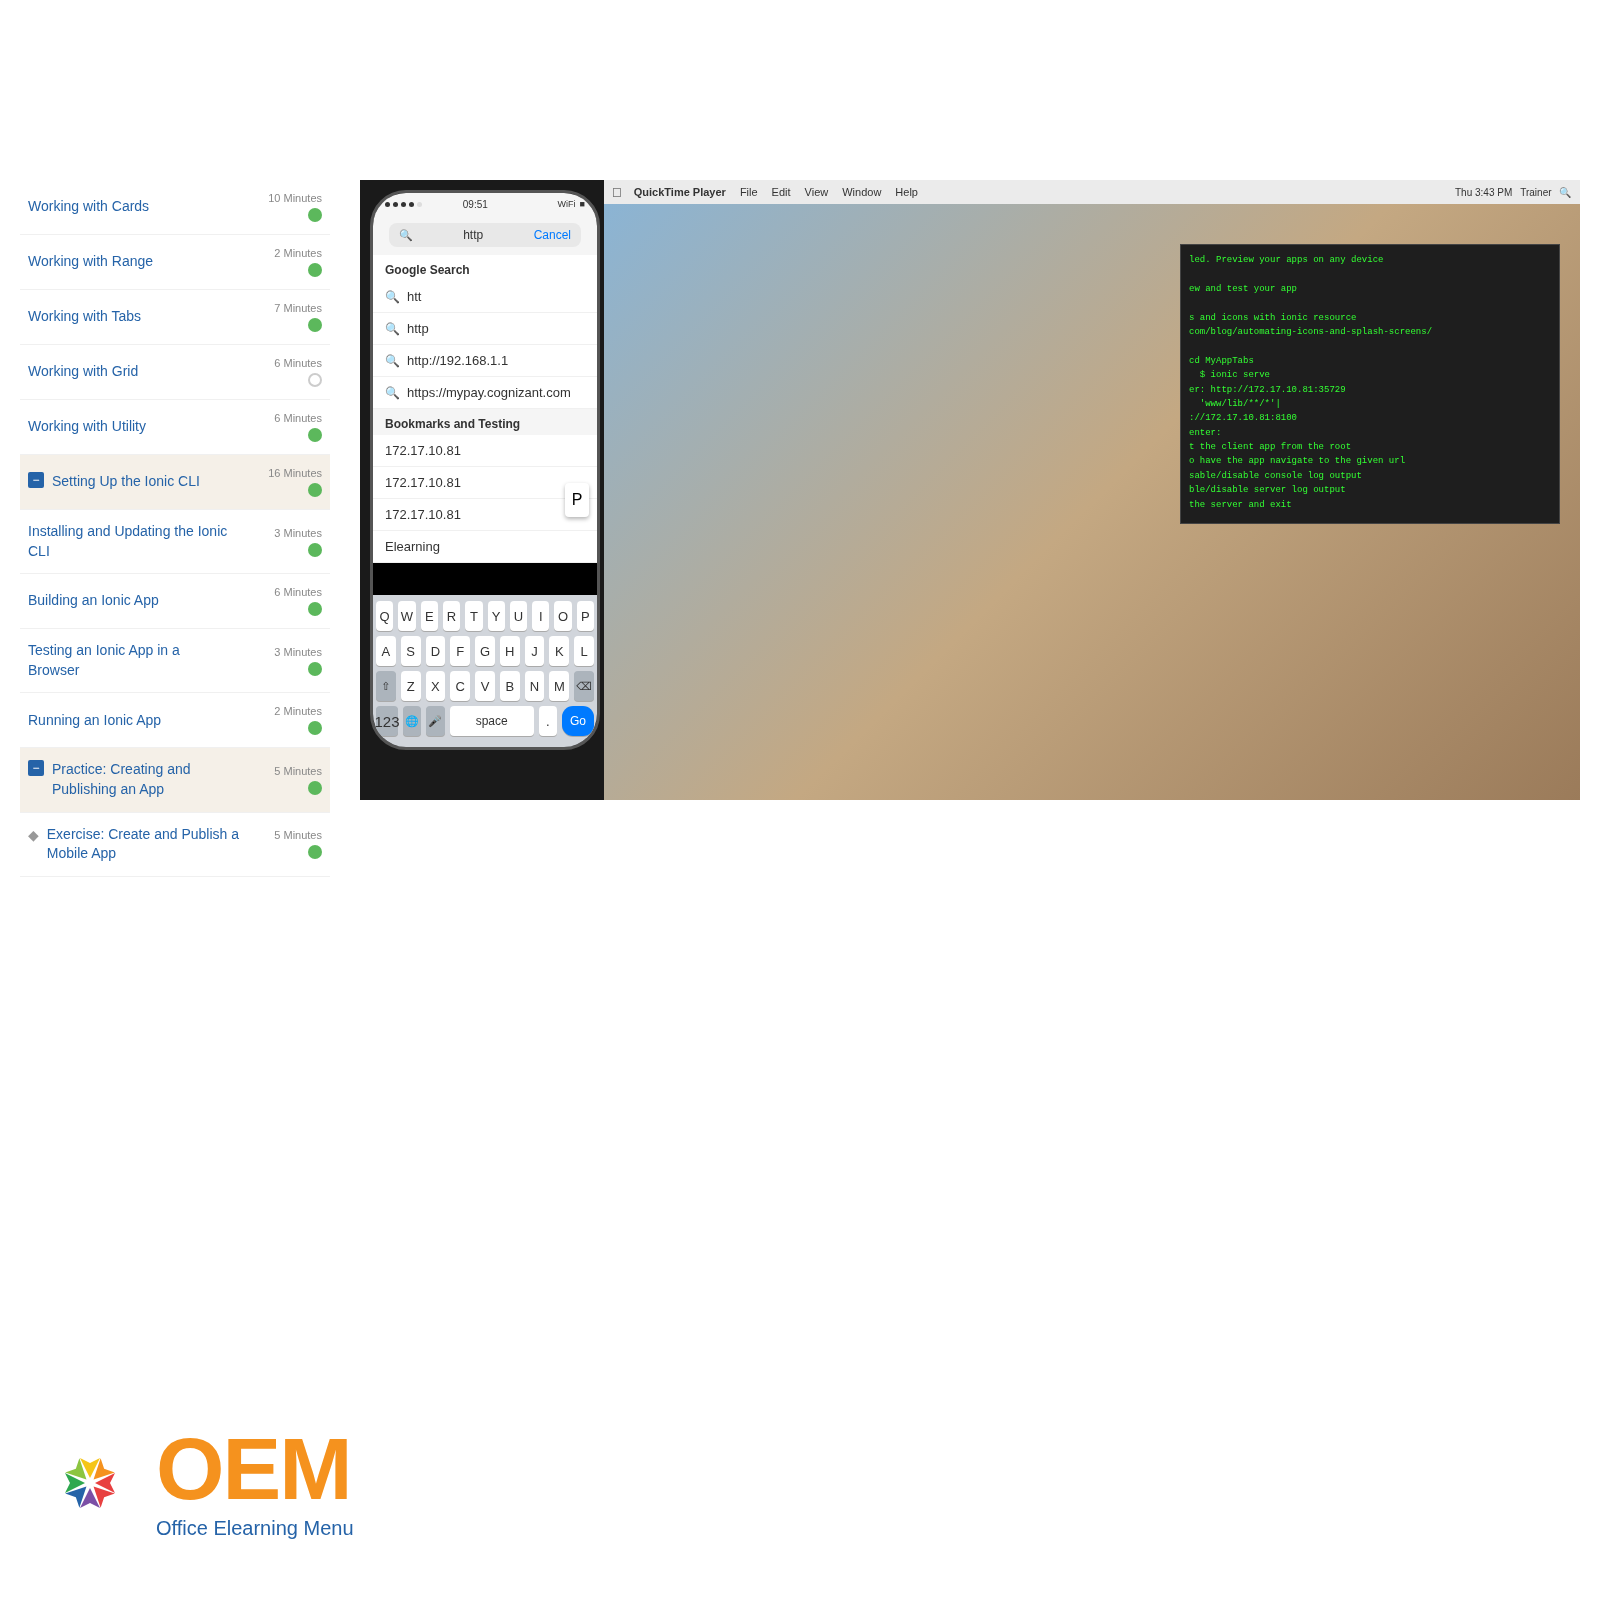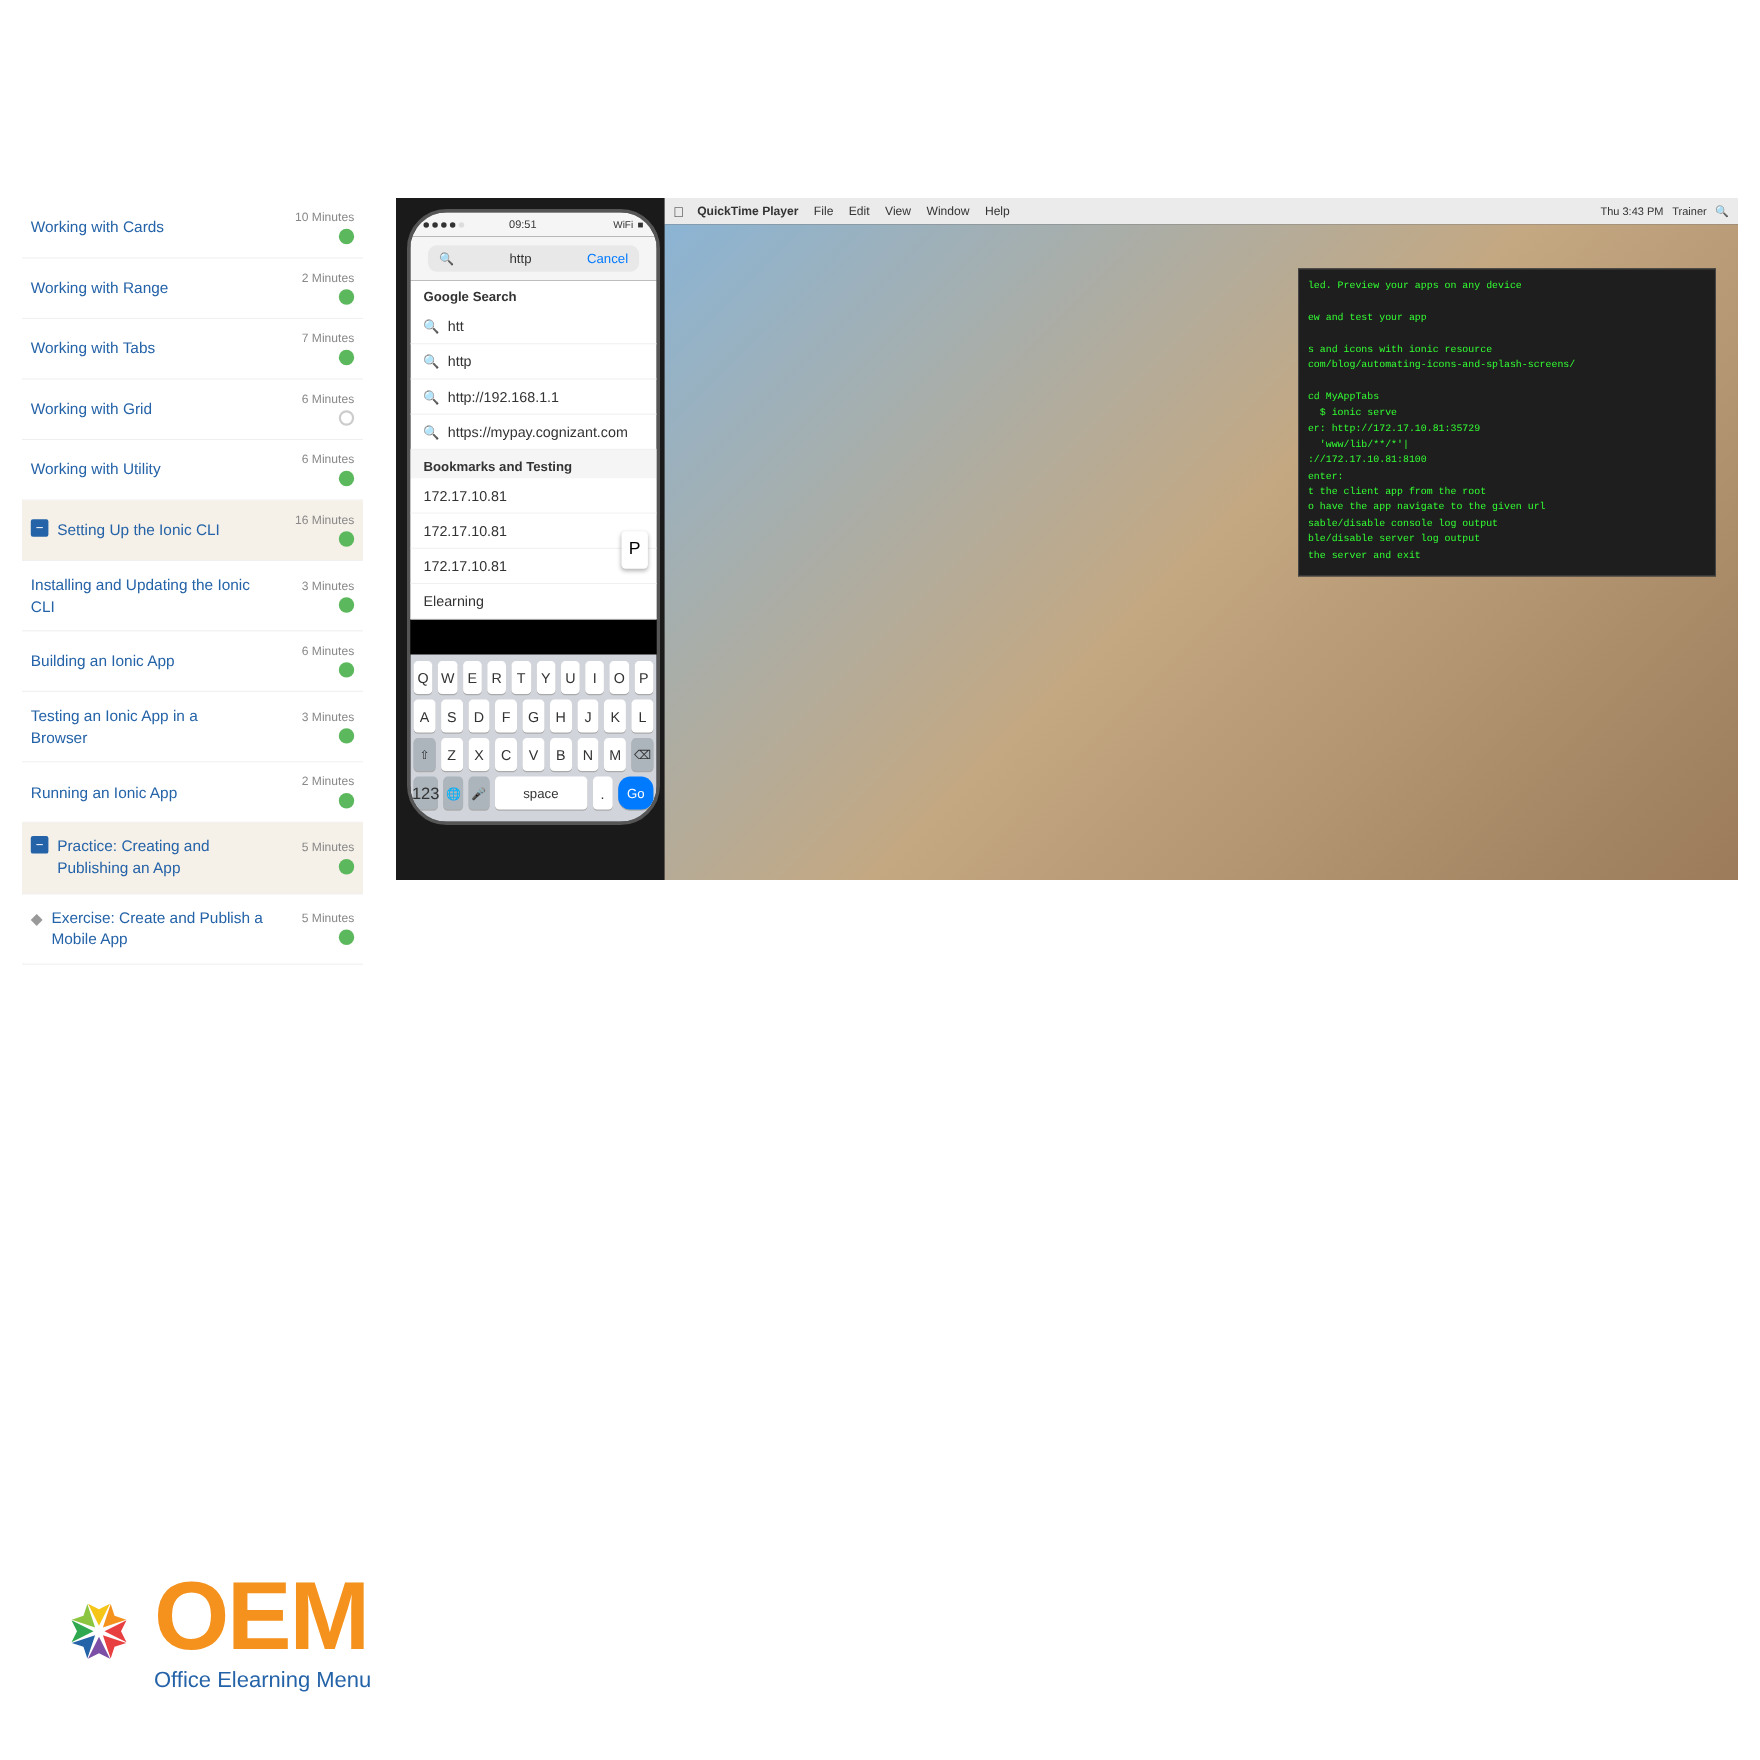--- a/index.html
+++ b/index.html
@@ -356,20 +356,21 @@
       margin-top: 40px;
       padding: 40px 20px;
       display: flex;
       flex-direction: column;
       align-items: flex-start;
     }
 
     .logo-container {
       display: flex;
       align-items: center;
+      gap: 16px;
     }
 
     .logo-icon {
       width: 100px;
       height: 100px;
     }
 
     .logo-text {
       display: flex;
       flex-direction: column;

